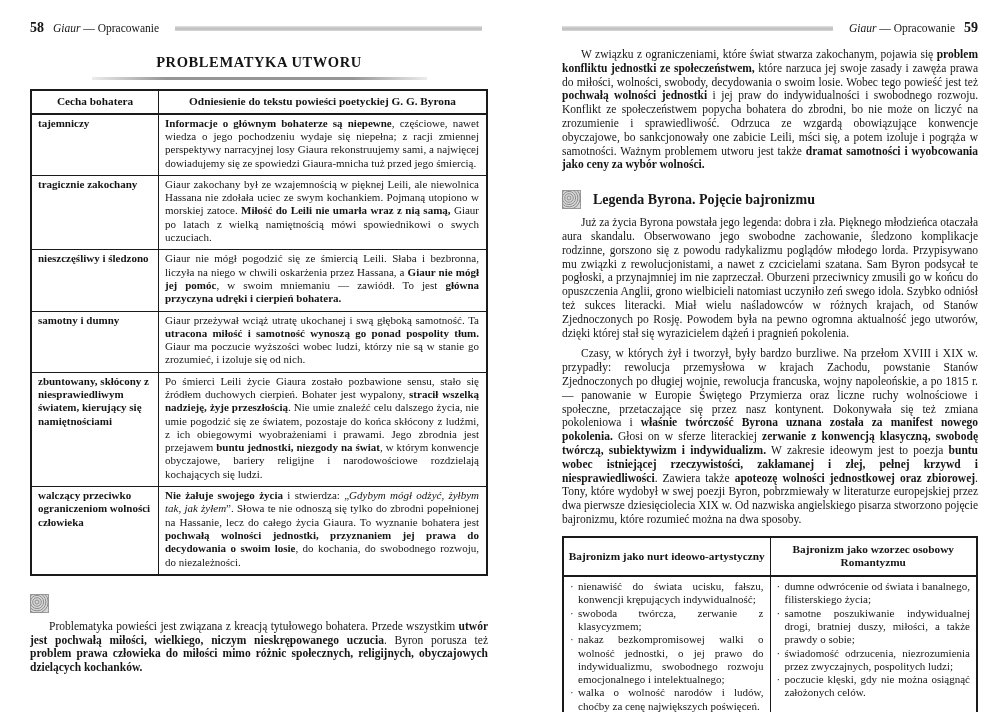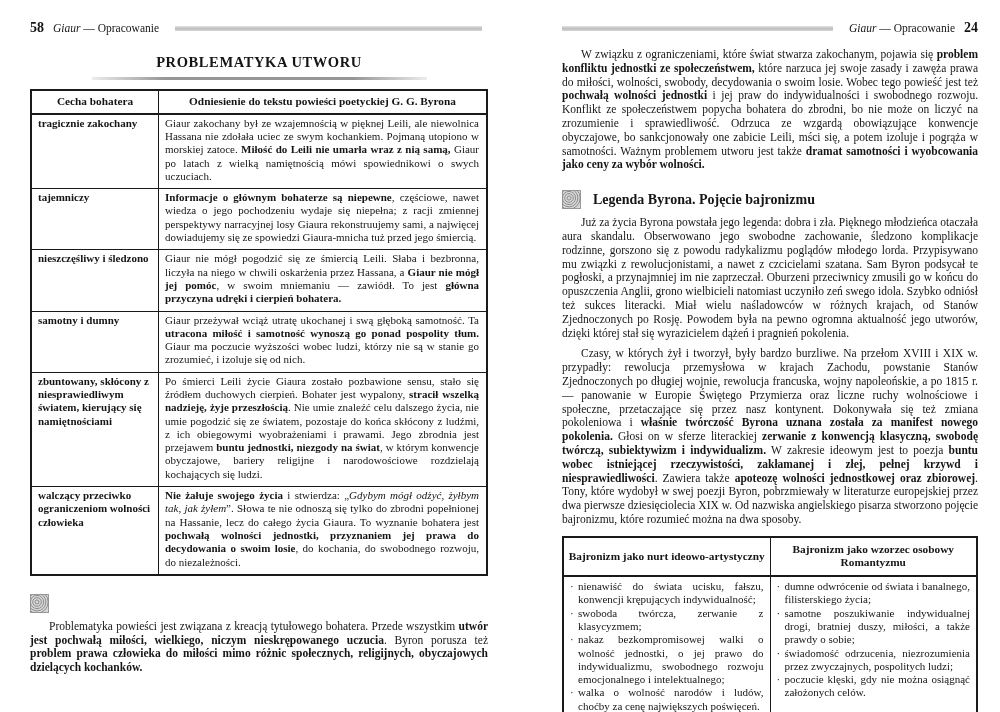--- a/index.html
+++ b/index.html
@@ -73,26 +73,26 @@
 
     <table class="traits">
       <thead>
         <tr>
           <th>Cecha bohatera</th>
           <th>Odniesienie do tekstu powieści poetyckiej G. G. Byrona</th>
         </tr>
       </thead>
       <tbody>
           <tr>
+            <td class="feature"><span>tajemniczy</span></td>
+            <td class="desc"><span class="b">Informacje o głównym bohaterze są niepewne</span><span>, częściowe, nawet wiedza o jego pochodzeniu wydaje się niepełna; z racji zmiennej perspektywy narracyjnej losy Giaura rekonstruujemy sami, a najwięcej dowiadujemy się ze spowiedzi Giaura-mnicha tuż przed jego śmiercią.</span></td>
+          </tr>
+          <tr>
             <td class="feature"><span>tragicznie zakochany</span></td>
             <td class="desc"><span>Giaur zakochany był ze wzajemnością w pięknej Leili, ale niewolnica Hassana nie zdołała uciec ze swym kochankiem. Pojmaną utopiono w morskiej zatoce. </span><span class="b">Miłość do Leili nie umarła wraz z nią samą,</span><span> Giaur po latach z wielką namiętnością mówi spowiednikowi o swych uczuciach.</span></td>
-          </tr>
-          <tr>
-            <td class="feature"><span>tajemniczy</span></td>
-            <td class="desc"><span class="b">Informacje o głównym bohaterze są niepewne</span><span>, częściowe, nawet wiedza o jego pochodzeniu wydaje się niepełna; z racji zmiennej perspektywy narracyjnej losy Giaura rekonstruujemy sami, a najwięcej dowiadujemy się ze spowiedzi Giaura-mnicha tuż przed jego śmiercią.</span></td>
           </tr>
           <tr>
             <td class="feature"><span>nieszczęśliwy i śledzono</span></td>
             <td class="desc"><span>Giaur nie mógł pogodzić się ze śmiercią Leili. Słaba i bezbronna, liczyła na niego w chwili oskarżenia przez Hassana, a </span><span class="b">Giaur nie mógł jej pomóc</span><span>, w swoim mniemaniu — zawiódł. To jest </span><span class="b">główna przyczyna udręki i cierpień bohatera.</span></td>
           </tr>
           <tr>
             <td class="feature"><span>samotny i dumny</span></td>
             <td class="desc"><span>Giaur przeżywał wciąż utratę ukochanej i swą głęboką samotność. Ta </span><span class="b">utracona miłość i samotność wynoszą go ponad pospolity tłum.</span><span> Giaur ma poczucie wyższości wobec ludzi, którzy nie są w stanie go zrozumieć, i izoluje się od nich.</span></td>
           </tr>
           <tr>
@@ -120,21 +120,21 @@
     </div>
 
     <p class="body-par"><span>Problematyka powieści jest związana z kreacją tytułowego bohatera. Przede wszystkim </span><span class="b">utwór jest pochwałą miłości, wielkiego, niczym nieskrępowanego uczucia</span><span>. Byron porusza też </span><span class="b">problem prawa człowieka do miłości mimo różnic społecznych, religijnych, obyczajowych dzielących kochanków.</span></p>
   </div>
 
   <div class="page page-right">
 
     <div class="running-header">
       <div class="rh-bar"></div>
       <span class="rh-title"><span class="i">Giaur</span><span> — Opracowanie</span></span>
-      <span class="pagenum">24</span>
+      <span class="pagenum">59</span>
     </div>
 
     <p class="body-par" style="margin-top:13px;"><span>W związku z ograniczeniami, które świat stwarza zakochanym, pojawia się </span><span class="b">problem konfliktu jednostki ze społeczeństwem,</span><span> które narzuca jej swoje zasady i zawęża prawa do miłości, wolności, swobody, decydowania o swoim losie. Wobec tego powieść jest też </span><span class="b">pochwałą wolności jednostki</span><span> i jej praw do indywidualności i swobodnego rozwoju. Konflikt ze społeczeństwem popycha bohatera do zbrodni, bo nie może on liczyć na zrozumienie i sprawiedliwość. Odrzuca ze wzgardą obowiązujące konwencje obyczajowe, bo sankcjonowały one zabicie Leili, mści się, a potem izoluje i pogrąża w samotności. Ważnym problemem utworu jest także </span><span class="b">dramat samotności i wyobcowania jako ceny za wybór wolności.</span></p>
 
     <div class="section-heading">
       <svg class="section-icon" width="19" height="19" viewBox="0 0 19 19">
         <rect x="0.5" y="0.5" width="18" height="18" fill="#d6d6d6" stroke="#9a9a9a"></rect>
         <g fill="none" stroke="#8e8e8e" stroke-width="1">
           <circle cx="7" cy="8" r="2"></circle>
             <circle cx="7" cy="8" r="4.3"></circle>

